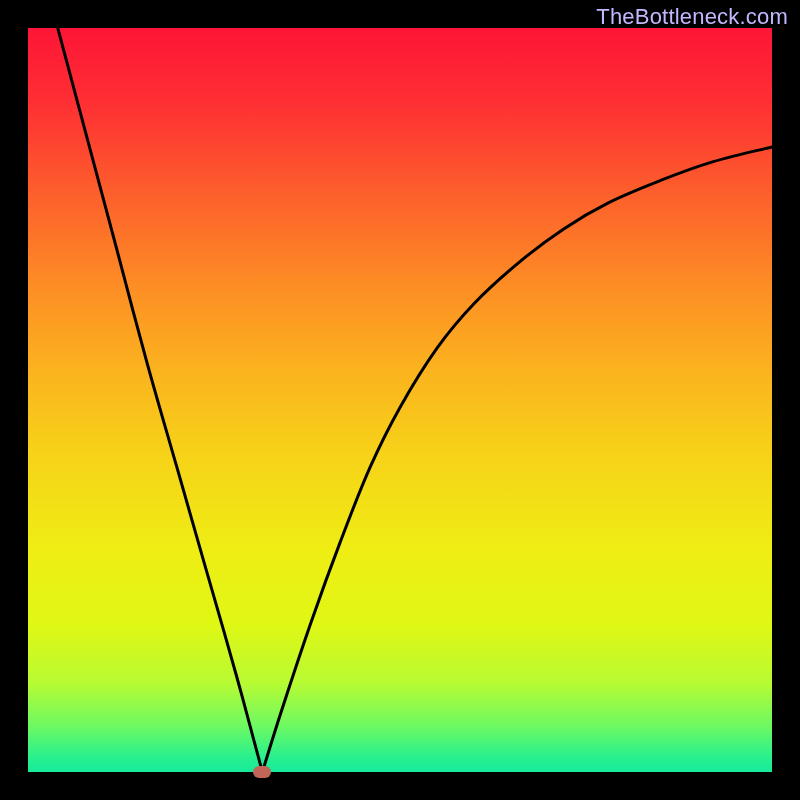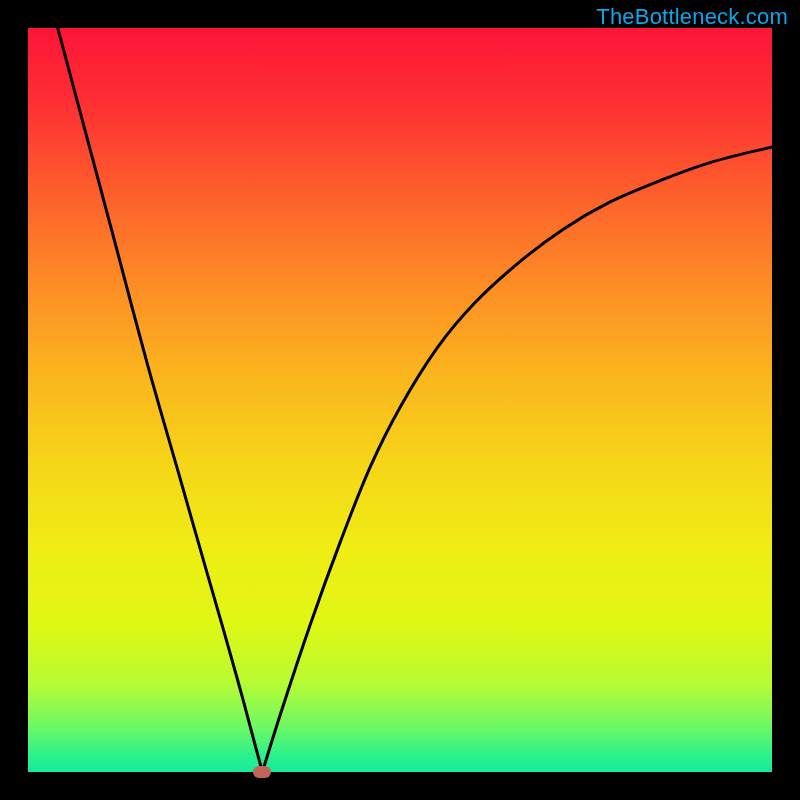--- a/index.html
+++ b/index.html
@@ -32,21 +32,21 @@
   }
   .plot-area svg {
     position: absolute;
     left: 0; top: 0;
     width: 100%; height: 100%;
   }
   .watermark {
     position: absolute;
     top: 4px;
     right: 12px;
-    color: #0ea5e9;
+    color: #c4b5fd;
     font-size: 22px;
     font-weight: 500;
     letter-spacing: 0.2px;
   }
   .marker {
     position: absolute;
     width: 18px;
     height: 12px;
     border-radius: 6px;
     background: #c26559;

